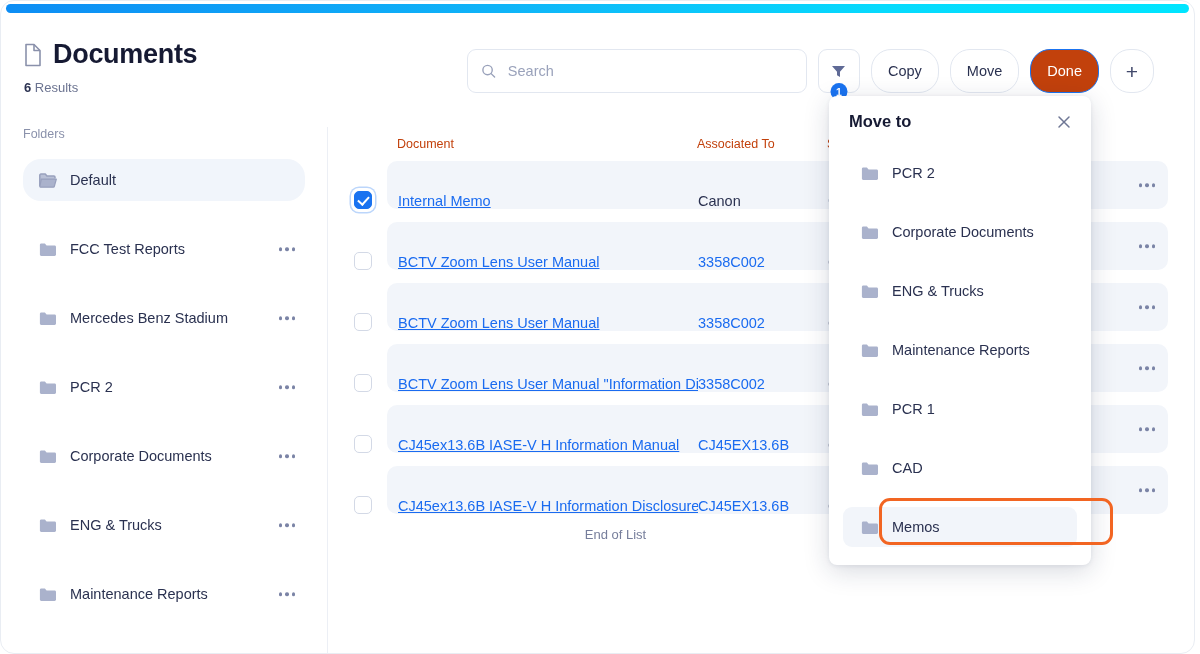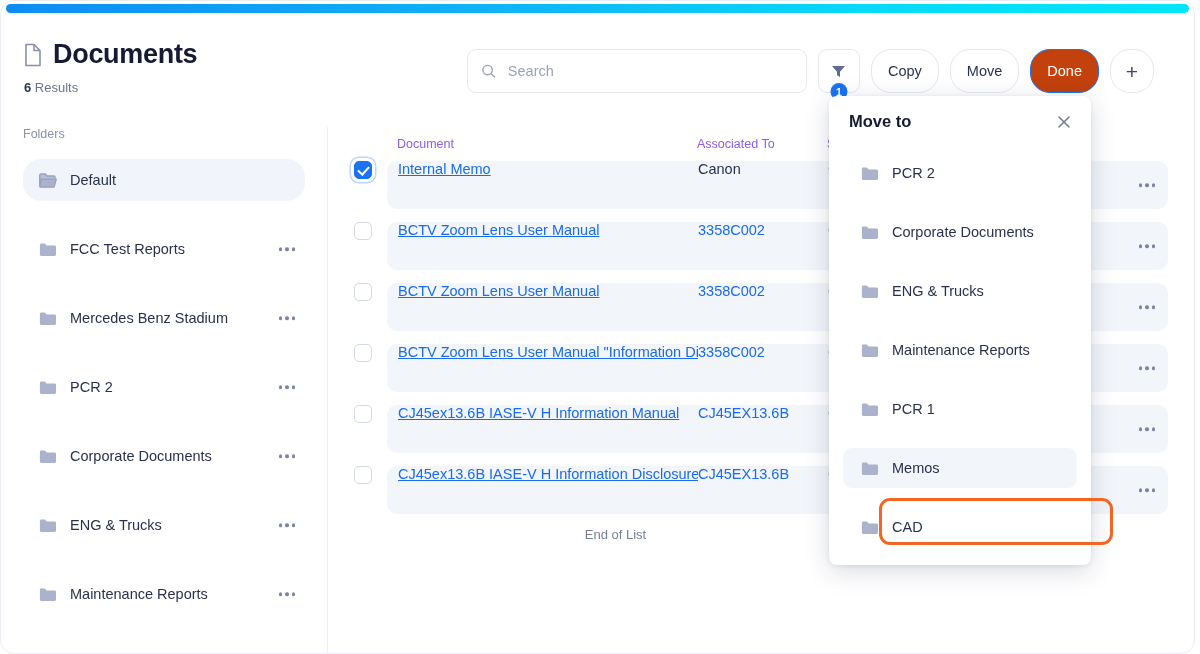--- a/index.html
+++ b/index.html
@@ -200,30 +200,30 @@
     position: absolute;
     left: 327px; top: 126px; right: 0; bottom: 0;
     padding: 0 26px 0 26px;
   }
   .thead {
     display: flex;
     align-items: center;
     height: 34px;
     padding-left: 43px;
     font-size: 12.5px;
-    color: #8b5cf6;
+    color: #c2410c;
   }
   .c-doc { width: 300px; }
   .c-assoc { width: 130px; }
   .c-src { width: 140px; }
 
   .row {
     position: relative;
     display: flex;
-    align-items: flex-start;
+    align-items: flex-end;
     height: 48px;
     margin-bottom: 13px;
   }
   .row-bg {
     position: absolute;
     left: 33px; right: 0; top: 0; bottom: 0;
     background: #f2f5fa;
     border-radius: 10px;
   }
   .cb {
@@ -609,33 +609,33 @@
           <span class="fname">Maintenance Reports</span>
         </div>
         <div class="pitem">
           <span>
             <svg class="folder-ico" viewBox="0 0 18 15" fill="none">
               <path d="M0.9 3c0-.8.6-1.4 1.4-1.4h3.6L7.6 3.6h8c.8 0 1.4.6 1.4 1.4v7.6c0 .8-.6 1.4-1.4 1.4H2.3c-.8 0-1.4-.6-1.4-1.4z" fill="#aab2cc"></path>
             </svg>
           </span>
           <span class="fname">PCR 1</span>
         </div>
+        <div class="pitem">
+          <span>
+            <svg class="folder-ico" viewBox="0 0 18 15" fill="none">
+              <path d="M0.9 3c0-.8.6-1.4 1.4-1.4h3.6L7.6 3.6h8c.8 0 1.4.6 1.4 1.4v7.6c0 .8-.6 1.4-1.4 1.4H2.3c-.8 0-1.4-.6-1.4-1.4z" fill="#aab2cc"></path>
+            </svg>
+          </span>
+          <span class="fname">CAD</span>
+        </div>
         <div class="pitem highlight">
           <span>
             <svg class="folder-ico" viewBox="0 0 18 15" fill="none">
               <path d="M0.9 3c0-.8.6-1.4 1.4-1.4h3.6L7.6 3.6h8c.8 0 1.4.6 1.4 1.4v7.6c0 .8-.6 1.4-1.4 1.4H2.3c-.8 0-1.4-.6-1.4-1.4z" fill="#aab2cc"></path>
             </svg>
           </span>
           <span class="fname">Memos</span>
-        </div>
-        <div class="pitem">
-          <span>
-            <svg class="folder-ico" viewBox="0 0 18 15" fill="none">
-              <path d="M0.9 3c0-.8.6-1.4 1.4-1.4h3.6L7.6 3.6h8c.8 0 1.4.6 1.4 1.4v7.6c0 .8-.6 1.4-1.4 1.4H2.3c-.8 0-1.4-.6-1.4-1.4z" fill="#aab2cc"></path>
-            </svg>
-          </span>
-          <span class="fname">CAD</span>
         </div>
       </div>
   </div>
 
   <div class="hl-ring"></div>
 </div>
 
 </body></html>

